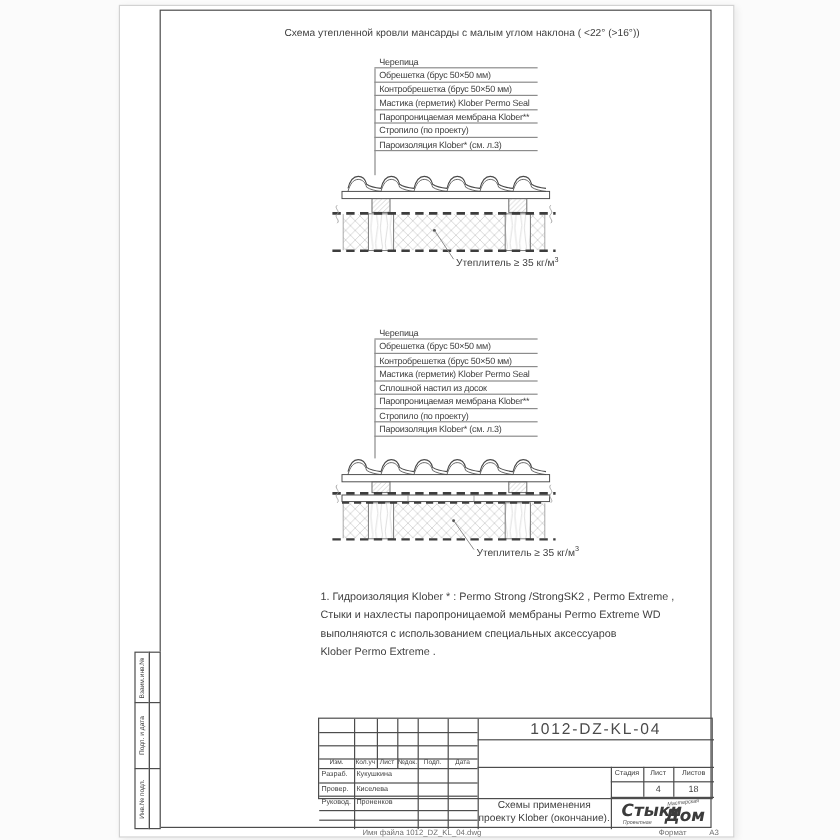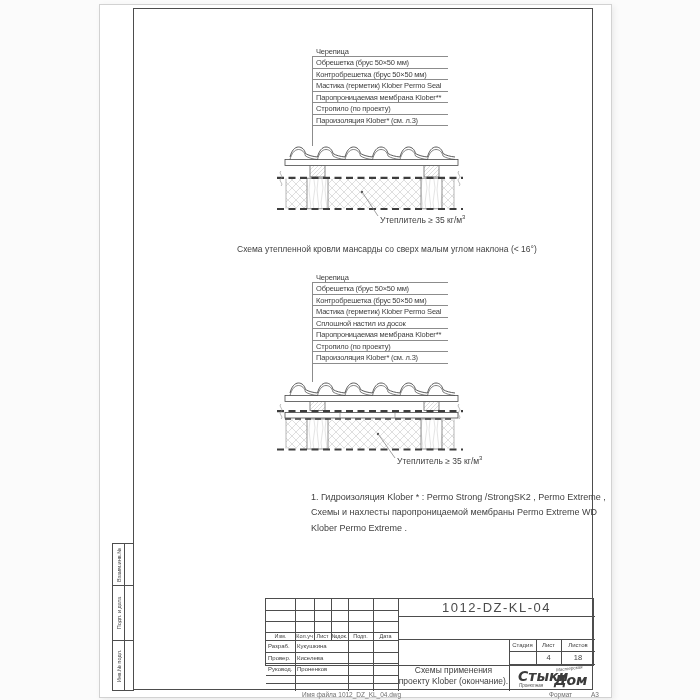--- a/index.html
+++ b/index.html
@@ -9,21 +9,21 @@
          border:1px solid #d2d2d2;box-sizing:border-box;box-shadow:2px 2px 6px rgba(0,0,0,0.07);}
   .frame{position:absolute;left:133px;top:8px;width:460px;height:682px;border:1.5px solid #4d4d4d;box-sizing:border-box;}
   .abs{position:absolute;}
   .dtitle{position:absolute;font-size:8.5px;color:#3f3f3f;white-space:nowrap;letter-spacing:0px;}
   .stack{position:absolute;width:136px;}
   .stack .lbl{box-sizing:border-box;height:11.5px;line-height:12px;border-bottom:1px solid #8c8c8c;
               font-size:7.5px;letter-spacing:-0.2px;padding-left:4px;white-space:nowrap;color:#3f3f3f;}
   .vleader{position:absolute;width:1px;background:#8c8c8c;}
   .ins-label{position:absolute;font-size:8.5px;color:#3f3f3f;white-space:nowrap;}
   .ins-label sup{font-size:6px;}
-  .notes{position:absolute;left:267px;top:490px;width:340px;margin-left:44px;}
+  .notes{position:absolute;left:267px;top:490px;width:340px;}
   .notes .nline{font-size:9px;line-height:15.4px;white-space:nowrap;color:#3f3f3f;}
   
   .tb{position:absolute;left:265px;top:598px;width:329px;height:68px;border:1px solid #4d4d4d;box-sizing:border-box;}
   .tb .vl{position:absolute;width:1px;background:#4d4d4d;}
   .tb .hl{position:absolute;height:1px;background:#4d4d4d;}
   .tb .cell{position:absolute;font-size:5.5px;color:#3f3f3f;display:flex;align-items:center;justify-content:center;white-space:nowrap;overflow:hidden;}
   .tb .cell.left{justify-content:flex-start;padding-left:2px;}
   .tb .staff{font-size:6px;}
   .docnum{position:absolute;left:132px;top:0;width:197px;height:17px;display:flex;align-items:center;justify-content:center;
           font-size:13px;letter-spacing:1.5px;color:#4a4a4a;}
@@ -52,20 +52,21 @@
   <div class="sb" style="left:124px;top:543px;width:10px;height:43px;"></div>
   <div class="sb" style="left:112px;top:585px;width:13px;height:56px;">
     <span class="rot">Подп. и дата</span>
   </div>
   <div class="sb" style="left:124px;top:585px;width:10px;height:56px;"></div>
   <div class="sb" style="left:112px;top:640px;width:13px;height:51px;">
     <span class="rot">Инв.№ подл.</span>
   </div>
   <div class="sb" style="left:124px;top:640px;width:10px;height:51px;"></div>
 
+  <div class="dtitle" style="left:237px;top:22px;">Схема утепленной кровли мансарды с малым углом наклона  ( &lt;22° (&gt;16°))</div>
 
   <div class="stack" style="left:312px;top:45.5px;">
     <div class="lbl">Черепица</div>
     <div class="lbl">Обрешетка (брус 50×50 мм)</div>
     <div class="lbl">Контробрешетка  (брус 50×50 мм)</div>
     <div class="lbl">Мастика (герметик) Klober  Permo Seal</div>
     <div class="lbl">Паропроницаемая мембрана Klober**</div>
     <div class="lbl">Стропило (по проекту)</div>
     <div class="lbl">Пароизоляция Klober* (см. л.3)</div>
   </div>
@@ -109,21 +110,20 @@
     <path d="M281,171 c-3,2.5 3,5 0,7.5 c-3,2.5 3,5 0,7.5" stroke="#9a9a9a" stroke-width="0.7" fill="none"></path>
     <path d="M459,171 c-3,2.5 3,5 0,7.5 c-3,2.5 3,5 0,7.5" stroke="#9a9a9a" stroke-width="0.7" fill="none"></path>
 
     <circle cx="362" cy="192" r="1.2" fill="#555"></circle>
     <line x1="362.5" y1="192.5" x2="378" y2="216" stroke="#888" stroke-width="0.8"></line>
   </svg>
   <div class="ins-label" style="left:380px;top:214px;">
     <span>Утеплитель ≥ 35 кг/м</span><sup>3</sup>
   </div>
 
-  <div class="dtitle" style="left:237px;top:244px;">Схема  утепленной кровли мансарды со сверх малым углом наклона  (&lt; 16°)</div>
 
   <div class="stack" style="left:312px;top:271.5px;">
     <div class="lbl">Черепица</div>
     <div class="lbl">Обрешетка (брус 50×50 мм)</div>
     <div class="lbl">Контробрешетка  (брус 50×50 мм)</div>
     <div class="lbl">Мастика (герметик) Klober  Permo Seal</div>
     <div class="lbl">Сплошной настил из досок</div>
     <div class="lbl">Паропроницаемая мембрана Klober**</div>
     <div class="lbl">Стропило (по проекту)</div>
     <div class="lbl">Пароизоляция Klober* (см. л.3)</div>
@@ -174,21 +174,22 @@
 
     <circle cx="378" cy="434" r="1.2" fill="#555"></circle>
     <line x1="378.5" y1="434.5" x2="395" y2="458" stroke="#888" stroke-width="0.8"></line>
   </svg>
   <div class="ins-label" style="left:397px;top:455px;">
     <span>Утеплитель ≥ 35 кг/м</span><sup>3</sup>
   </div>
 
   <div class="notes">
     <div class="nline">1. Гидроизоляция Klober * :  Permo Strong /StrongSK2 , Permo Extreme ,</div>
-    <div class="nline">Схемы и нахлесты паропроницаемой мембраны Permo Extreme WD</div>
+    <div class="nline">Стыки и нахлесты паропроницаемой мембраны Permo Extreme WD</div>
+    <div class="nline">выполняются с использованием  специальных аксессуаров</div>
     <div class="nline">Klober Permo Extreme .</div>
   </div>
 
   <div class="tb">
 
     <div class="vl" style="left:29px;top:0;height:92px;"></div>
     <div class="vl" style="left:48px;top:0;height:41px;"></div>
     <div class="vl" style="left:65px;top:0;height:41px;"></div>
     <div class="vl" style="left:82px;top:0;height:92px;"></div>
     <div class="vl" style="left:107px;top:0;height:92px;"></div>

